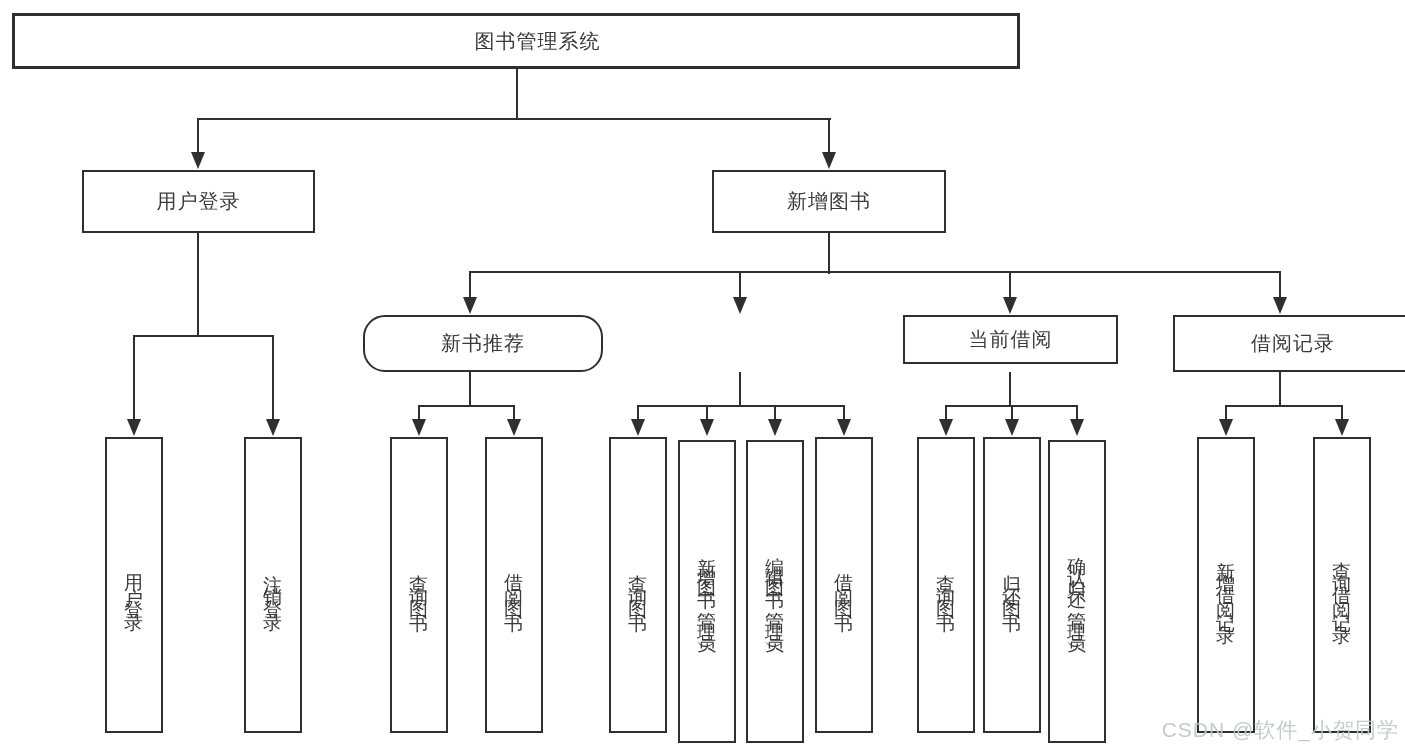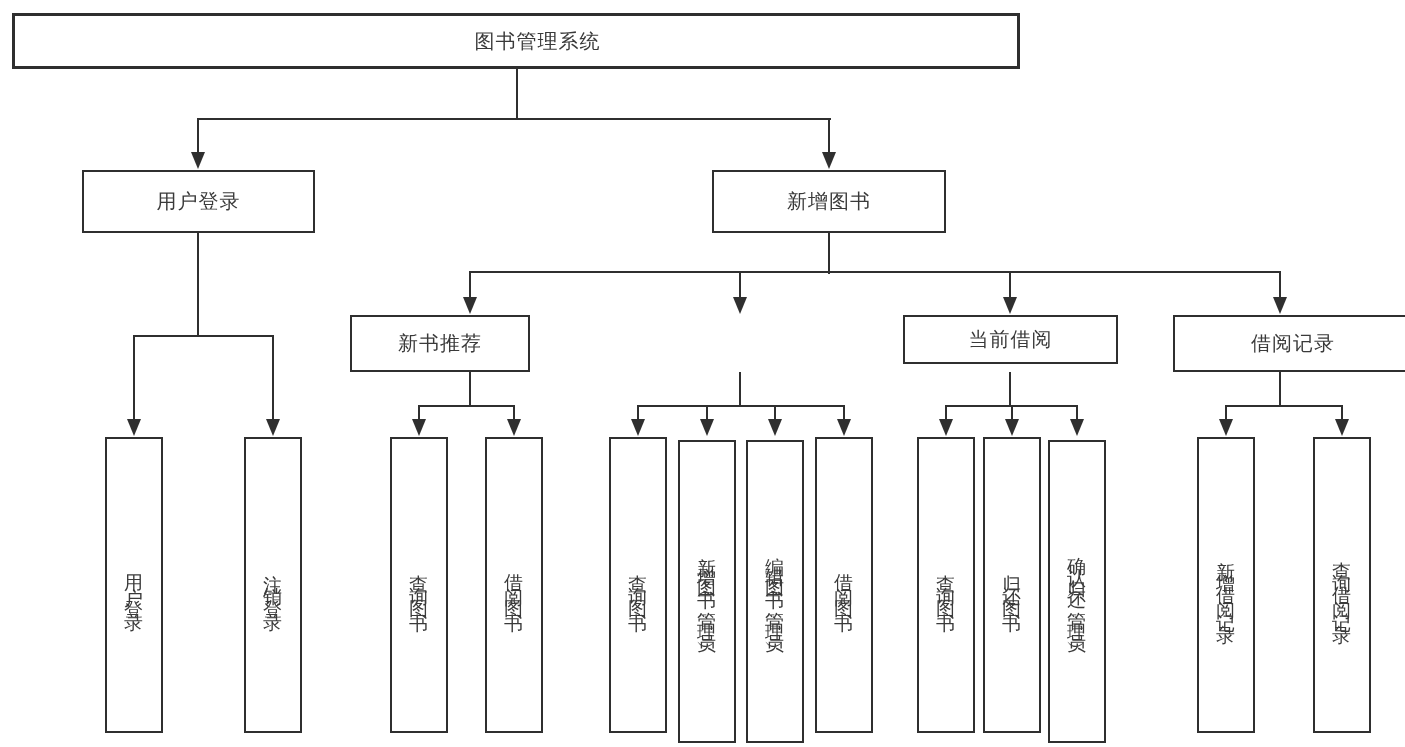--- a/index.html
+++ b/index.html
@@ -54,21 +54,21 @@
     <span>图书管理系统</span>
   </div>
 
   <div class="box hbox" style="left:82px;top:170px;width:233px;height:63px;">
     <span>用户登录</span>
   </div>
   <div class="box hbox" style="left:712px;top:170px;width:234px;height:63px;">
     <span>新增图书</span>
   </div>
 
-  <div class="box hbox" style="left:350px;top:315px;width:180px;height:57px;">
+  <div class="box hbox" style="left:363px;top:315px;width:240px;height:57px;border-radius:22px;">
     <span>新书推荐</span>
   </div>
   <div class="box hbox" style="left:903px;top:315px;width:215px;height:49px;">
     <span>当前借阅</span>
   </div>
   <div class="box hbox" style="left:1173px;top:315px;width:240px;height:57px;">
     <span>借阅记录</span>
   </div>
 
   <div class="box leaf" style="left:105px;top:437px;">
@@ -163,13 +163,14 @@
       <div class="arrow" style="left: 700px; top: 419px;"></div>
       <div class="arrow" style="left: 768px; top: 419px;"></div>
       <div class="arrow" style="left: 837px; top: 419px;"></div>
       <div class="arrow" style="left: 939px; top: 419px;"></div>
       <div class="arrow" style="left: 1005px; top: 419px;"></div>
       <div class="arrow" style="left: 1070px; top: 419px;"></div>
       <div class="arrow" style="left: 1219px; top: 419px;"></div>
       <div class="arrow" style="left: 1335px; top: 419px;"></div>
     </div>
 
+  <div class="watermark">CSDN @软件_小贺同学</div>
 </div>
 
 </body></html>

